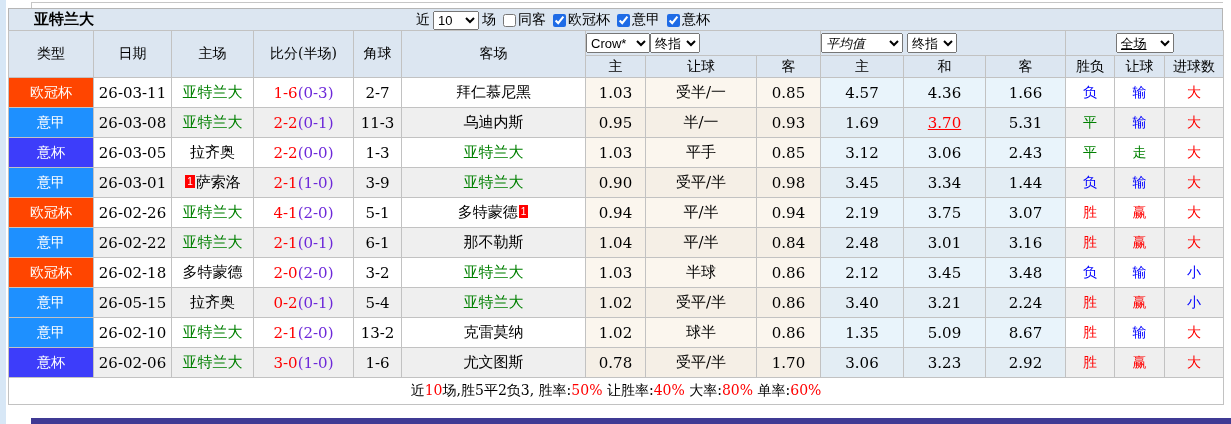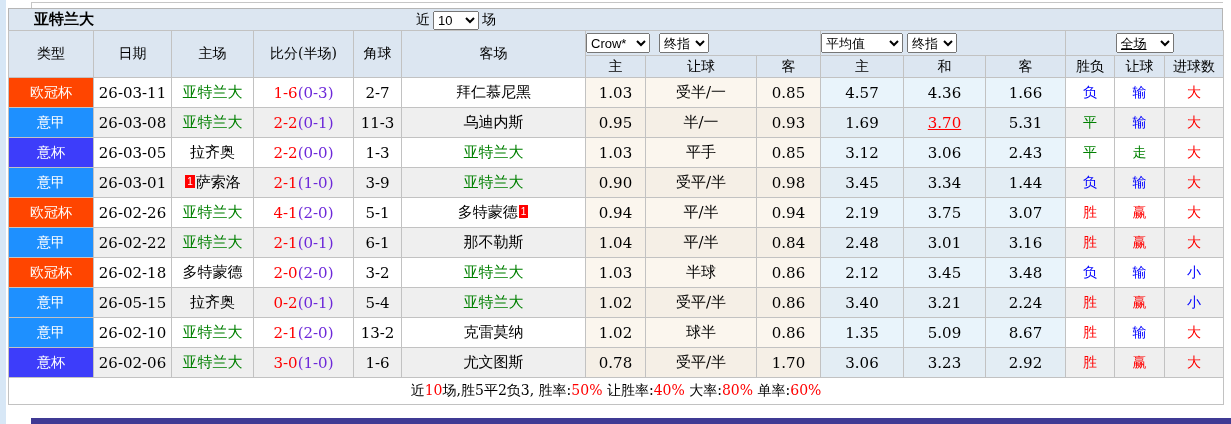--- a/index.html
+++ b/index.html
@@ -21,27 +21,27 @@
   .controls input[type=checkbox] { width:13px; height:13px; margin:0 2px 0 7px; accent-color:#1e6be6; }
 
   table.grid { border-collapse:collapse; width:1215px; table-layout:fixed; text-align:center;
                font-size:15px; color:#000; }
   .grid th, .grid td { border:1px solid #c2c2c2; padding:0; overflow:hidden; white-space:nowrap; }
   thead th { background:var(--header-bg,#dce6f1); font-weight:normal; font-size:14px; }
   tr.hdr1 th { height:25px; }
   tr.hdr2 th { height:22px; }
   .selgroup select { font-size:13px; height:20px; font-family:"Liberation Sans",sans-serif; }
   .g1 { text-align:left; padding-left:34px; }
-  .g1 select { margin-right:9px; }
+  .g1 select { margin-right:0; }
   .g2 { text-align:left; padding-left:1px; }
   .g2 select { margin-right:4px; }
   .g3 { text-align:center; }
   .sel-company { width:64px; }
   .sel-final { width:50px; }
-  .sel-avg { width:82px; }
+  .sel-avg { width:82px;font-style:italic; }
   .sel-scope { width:58px;text-decoration:underline; }
   .sel-count { width:46px; }
 
   tbody td { height:30px; background:#fff; }
   tr.alt td { background:var(--alt,#efefef); }
   td.cream { background:var(--cream,#fbf6ee); }
   tr.alt td.cream { background:#f5efe6; }
   td.euro { background:var(--euro,#e9f4fb); }
   tr.alt td.euro { background:#e3edf4; }
   td.league { color:#fff; font-size:14px; }
@@ -65,20 +65,38 @@
 
   <div class="panel">
     <div class="titlebar">
       <span>亚特兰大</span>
       <div class="controls">
         <span>近</span>
         <select class="sel-count">
           <option>10</option>
         </select>
         <span>场</span>
+        <span style="display:inline-flex;align-items:center;">
+            <label>
+              <input type="checkbox" style="">
+              <span>同客</span>
+            </label>
+            <label>
+              <input type="checkbox" checked="" style="">
+              <span>欧冠杯</span>
+            </label>
+            <label>
+              <input type="checkbox" checked="" style="">
+              <span>意甲</span>
+            </label>
+            <label>
+              <input type="checkbox" checked="" style="">
+              <span>意杯</span>
+            </label>
+          </span>
       </div>
     </div>
 
     <table class="grid">
       <colgroup>
         <col style="width:85px">
           <col style="width:78px">
           <col style="width:82px">
         <col style="width:100px">
           <col style="width:48px">

